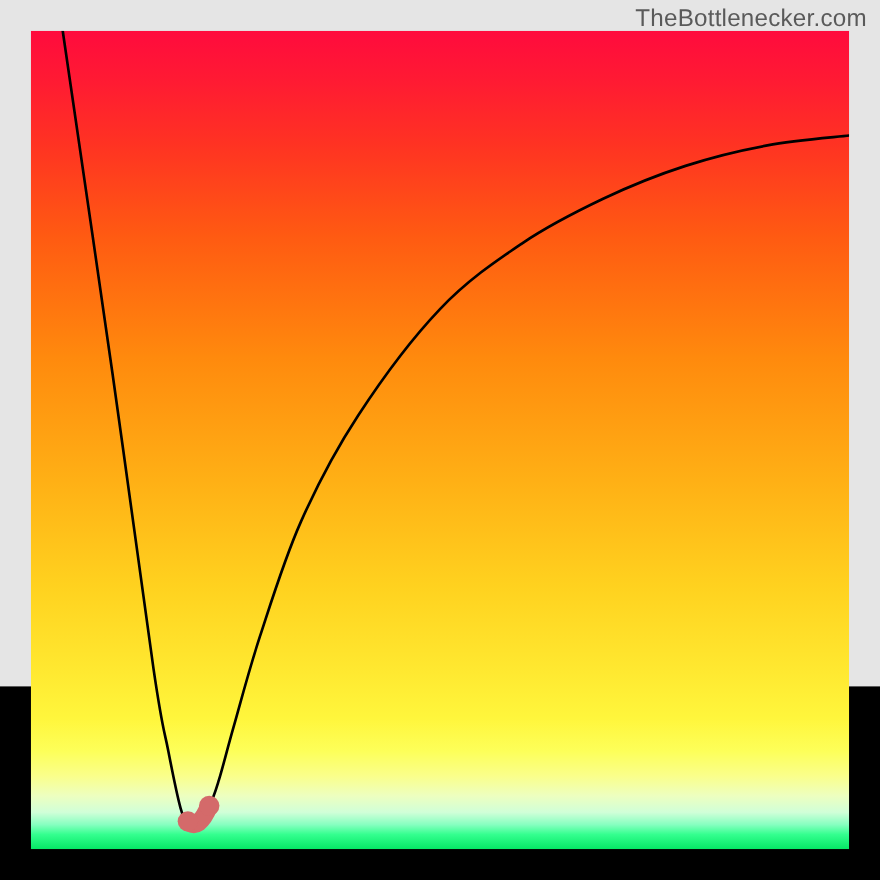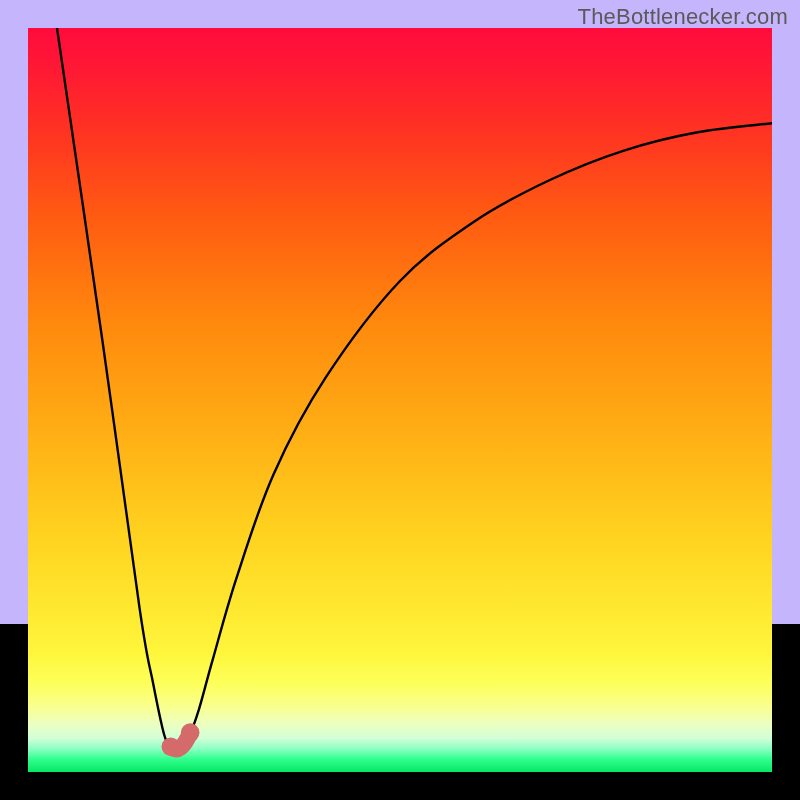--- a/index.html
+++ b/index.html
@@ -8,21 +8,21 @@
     width: 800px;
     height: 800px;
     overflow: hidden;
     background: #000;
     font-family: Arial, Helvetica, sans-serif;
   }
   .frame {
     position: absolute;
     top: 0; left: 0;
     width: 800px; height: 624px;
-    background: #c4b5fd;
+    background: #e5e5e5;
   }
   .plot-area {
     position: absolute;
     top: 28px;
     left: 28px;
     width: 744px;
     height: 744px;
     overflow: hidden;
   }
   .gradient {

